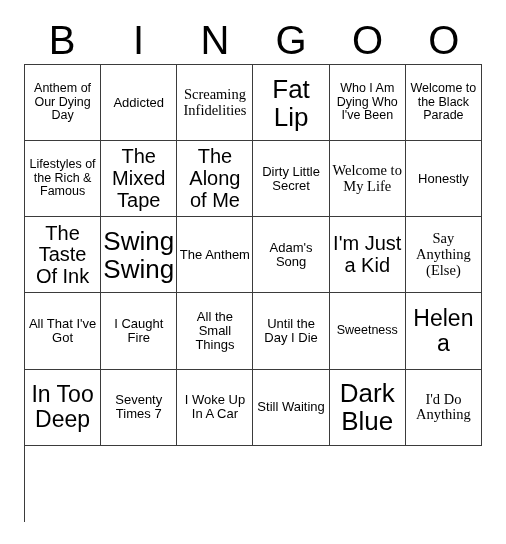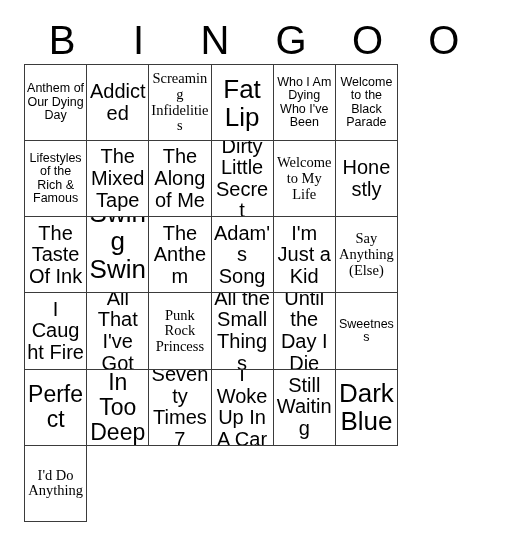--- a/index.html
+++ b/index.html
@@ -47,21 +47,21 @@
     color: #000000;
     padding-bottom: 2px;
     user-select: none;
   }
 
   
   #grid {
     position: absolute;
     left: 24px;
     top: 64px;
-    width: 374px;
+    width: 458px;
     height: 458px;
     display: grid;
     grid-template-columns: repeat(6, 1fr);
     grid-template-rows: repeat(6, 1fr);
     border-top: 1.6px solid #3b3b3b;
     border-left: 1.6px solid #3b3b3b;
     box-sizing: border-box;
     background: #ffffff;
   }
 
@@ -84,21 +84,21 @@
     line-height: 1.08;
     word-wrap: break-word;
     hyphens: none;
     color: #000000;
   }
 
   
   .fs-xxl .cell-text { font-size: 26px; }
   .fs-xl  .cell-text { font-size: 23px; }
   .fs-lg  .cell-text { font-size: 20px; }
-  .fs-md  .cell-text { font-size: 20px; }
+  .fs-md  .cell-text { font-size: 13px; }
   .fs-sm  .cell-text { font-size: 14.5px; font-family: Liberation Serif, serif; }
   .fs-xs  .cell-text { font-size: 12.5px; }
 </style>
 </head>
 <body>
 
 <div id="bingo-card">
 
   <div id="header-row">
     <div class="header-letter">B</div>
@@ -158,39 +158,36 @@
       <div class="cell fs-md">
         <span class="cell-text">Adam's Song</span>
       </div>
       <div class="cell fs-lg">
         <span class="cell-text">I'm Just a Kid</span>
       </div>
       <div class="cell fs-sm">
         <span class="cell-text">Say Anything (Else)</span>
       </div>
       <div class="cell fs-md">
+        <span class="cell-text">All That I've Got</span>
+      </div>
+      <div class="cell fs-md">
         <span class="cell-text">I Caught Fire</span>
       </div>
       <div class="cell fs-md">
-        <span class="cell-text">All That I've Got</span>
-      </div>
-      <div class="cell fs-sm">
-        <span class="cell-text">Punk Rock Princess</span>
-      </div>
-      <div class="cell fs-md">
         <span class="cell-text">All the Small Things</span>
       </div>
       <div class="cell fs-md">
         <span class="cell-text">Until the Day I Die</span>
       </div>
       <div class="cell fs-xs">
         <span class="cell-text">Sweetness</span>
       </div>
       <div class="cell fs-xl">
-        <span class="cell-text">Perfect</span>
+        <span class="cell-text">Helena</span>
       </div>
       <div class="cell fs-xl">
         <span class="cell-text">In Too Deep</span>
       </div>
       <div class="cell fs-md">
         <span class="cell-text">Seventy Times 7</span>
       </div>
       <div class="cell fs-md">
         <span class="cell-text">I Woke Up In A Car</span>
       </div>

